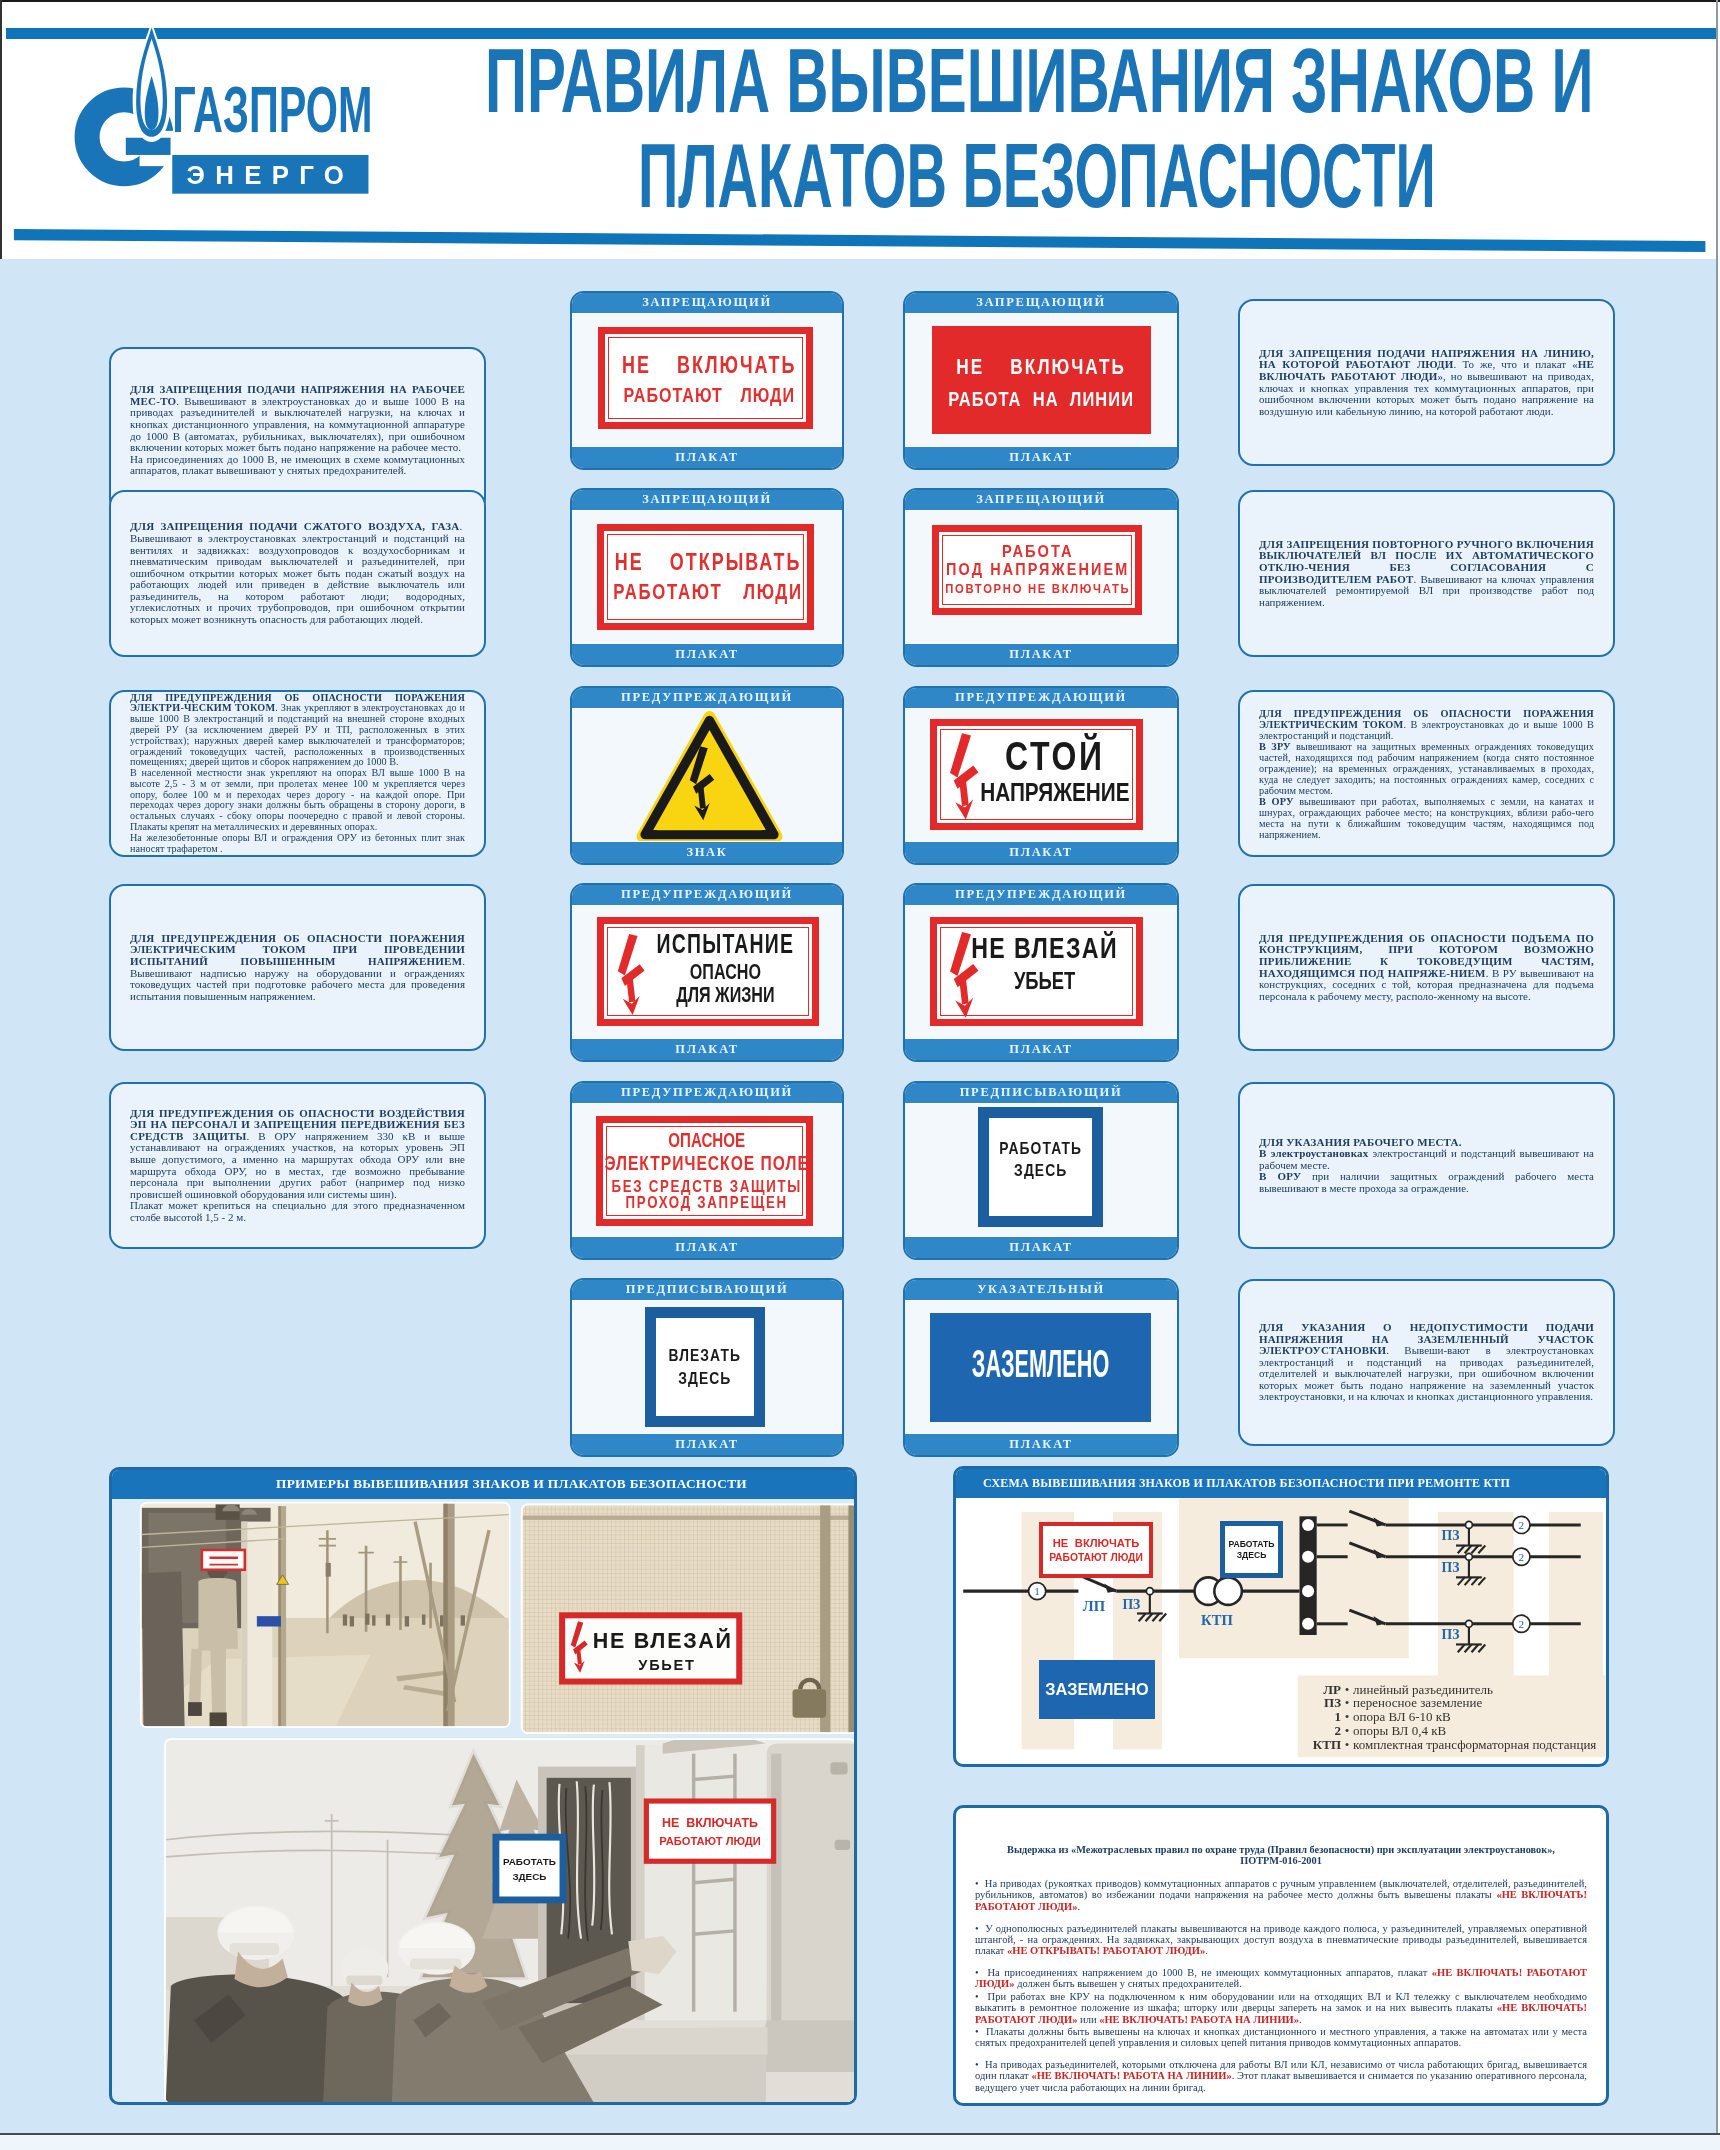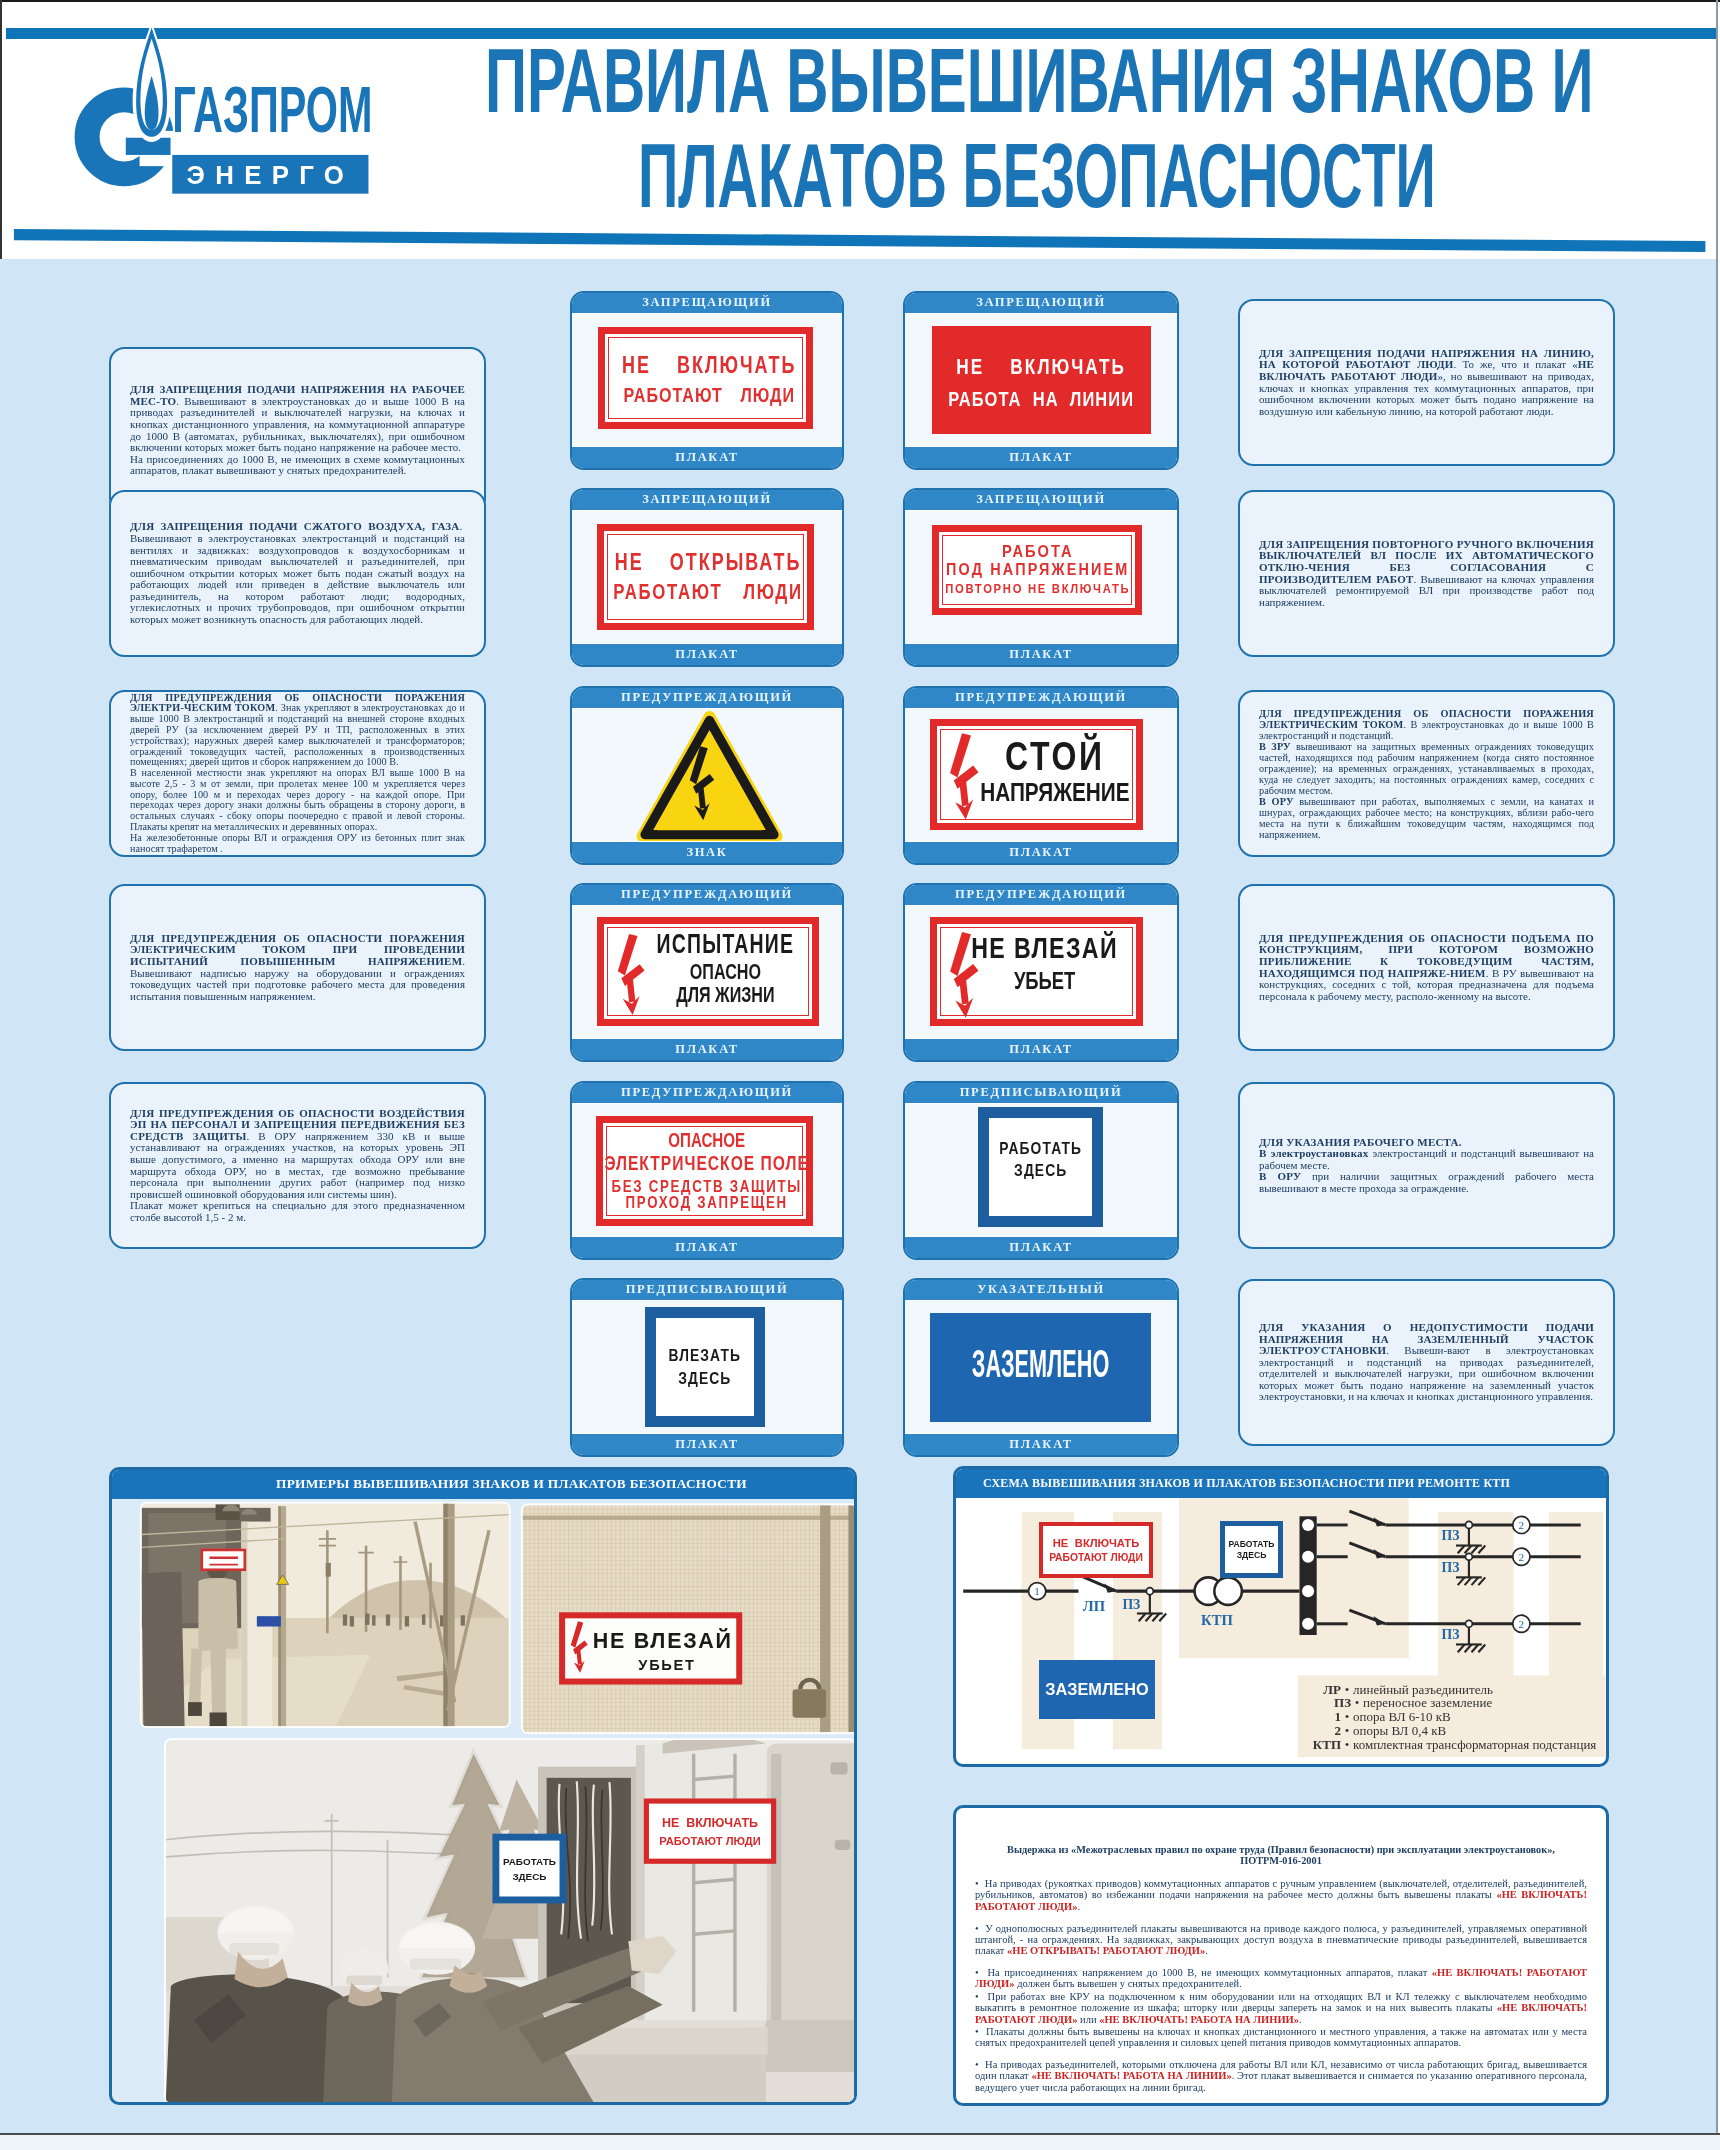--- a/index.html
+++ b/index.html
@@ -638,21 +638,21 @@
       </div>
 
 <div class="abs" style="left:264px;top:52px;width:63px;height:57px;background:#fff;border:5.2px solid #1d5e9e;box-sizing:border-box;display:flex;flex-direction:column;justify-content:center;align-items:center;">
 <div class="sans" style="font-size:8.6px;font-weight:bold;color:#1a1a1a;">РАБОТАТЬ</div>
 <div class="sans" style="font-size:8.6px;font-weight:bold;color:#1a1a1a;margin-top:1.7px;">ЗДЕСЬ</div>
       </div>
 
 <div class="abs sans" style="left:83px;top:191px;width:116px;height:59px;background:#1e66b0;display:flex;justify-content:center;align-items:center;color:#fff;font-weight:bold;font-size:16.3px;">ЗАЗЕМЛЕНО</div>
 
 <div class="abs" style="left:342px;top:213px;width:308px;font-size:13px;color:#333;font-family:'Liberation Serif',serif;"><span style="display:inline-block;width:43px;text-align:right;font-weight:bold;">ЛР</span><span style="display:inline-block;width:12px;text-align:center;">•</span>линейный разъединитель</div>
-<div class="abs" style="left:342px;top:226px;width:308px;font-size:13px;color:#333;font-family:'Liberation Serif',serif;margin-left:10px;"><span style="display:inline-block;width:43px;text-align:right;font-weight:bold;">ПЗ</span><span style="display:inline-block;width:12px;text-align:center;">•</span>переносное заземление</div>
+<div class="abs" style="left:342px;top:226px;width:308px;font-size:13px;color:#333;font-family:'Liberation Serif',serif;"><span style="display:inline-block;width:43px;text-align:right;font-weight:bold;">ПЗ</span><span style="display:inline-block;width:12px;text-align:center;">•</span>переносное заземление</div>
 <div class="abs" style="left:342px;top:240px;width:308px;font-size:13px;color:#333;font-family:'Liberation Serif',serif;"><span style="display:inline-block;width:43px;text-align:right;font-weight:bold;">1</span><span style="display:inline-block;width:12px;text-align:center;">•</span>опора ВЛ 6-10 кВ</div>
 <div class="abs" style="left:342px;top:254px;width:308px;font-size:13px;color:#333;font-family:'Liberation Serif',serif;"><span style="display:inline-block;width:43px;text-align:right;font-weight:bold;">2</span><span style="display:inline-block;width:12px;text-align:center;">•</span>опоры ВЛ 0,4 кВ</div>
 <div class="abs" style="left:342px;top:268px;width:334px;font-size:13px;color:#333;font-family:'Liberation Serif',serif;"><span style="display:inline-block;width:43px;text-align:right;font-weight:bold;">КТП</span><span style="display:inline-block;width:12px;text-align:center;">•</span>комплектная трансформаторная подстанция</div>
 </div>
 
 <div class="panel" style="left:953px;top:1805px;width:650px;height:295px;">
 <div class="abs" style="left:19px;top:36px;width:612px;font-size:10.5px;line-height:11.4px;color:#1e3e63;text-align:justify;font-family:'Liberation Serif',serif;">
 <div style="text-align:center;font-weight:bold;font-size:10.3px;">Выдержка из «Межотраслевых правил по охране труда (Правил безопасности) при эксплуатации электроустановок»,<br>ПОТРМ-016-2001</div>
 <div style="margin-top:11.2px;">•&nbsp; На приводах (рукоятках приводов) коммутационных аппаратов с ручным управлением (выключателей, отделителей, разъединителей, рубильников, автоматов) во избежании подачи напряжения на рабочее место должны быть вывешены плакаты <b style="color:#cc2222">«НЕ ВКЛЮЧАТЬ! РАБОТАЮТ ЛЮДИ»</b>.</div>
 <div style="margin-top:10.3px;">•&nbsp; У однополюсных разъединителей плакаты вывешиваются на приводе каждого полюса, у разъединителей, управляемых оперативной штангой, - на ограждениях. На задвижках, закрывающих доступ воздуха в пневматические приводы разъединителей, вывешивается плакат <b style="color:#cc2222">«НЕ ОТКРЫВАТЬ! РАБОТАЮТ ЛЮДИ»</b>.</div>

